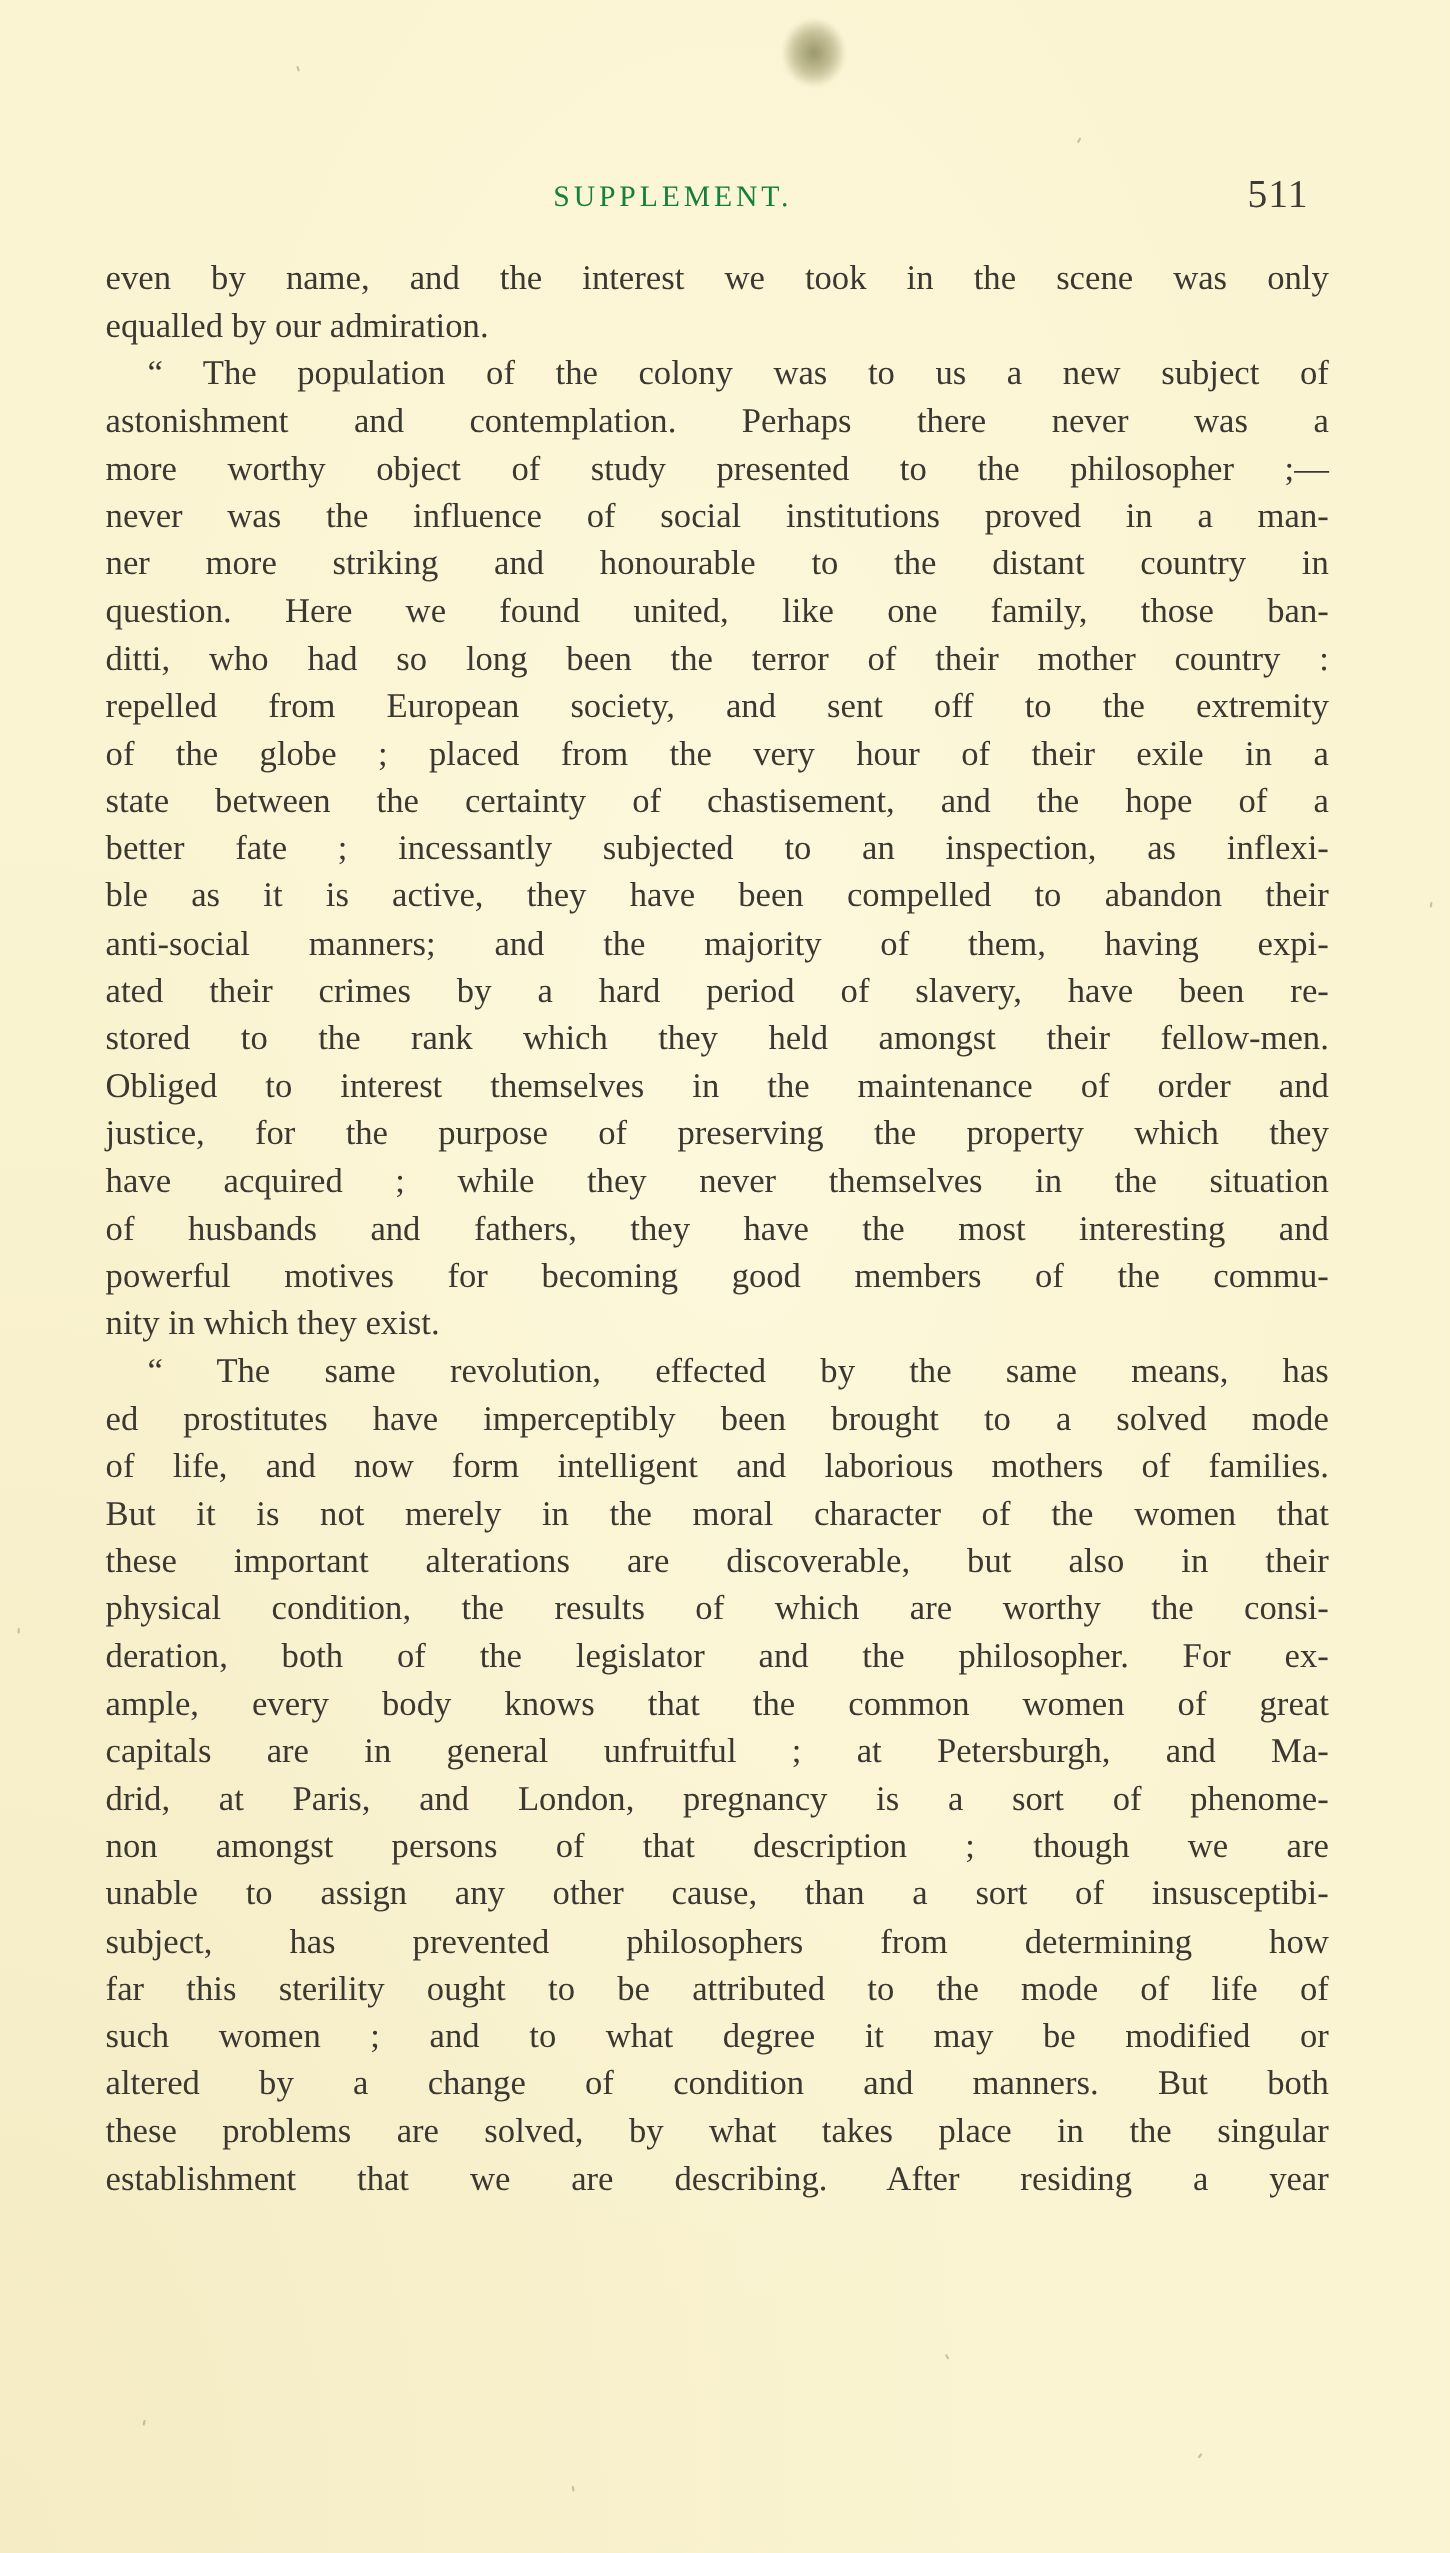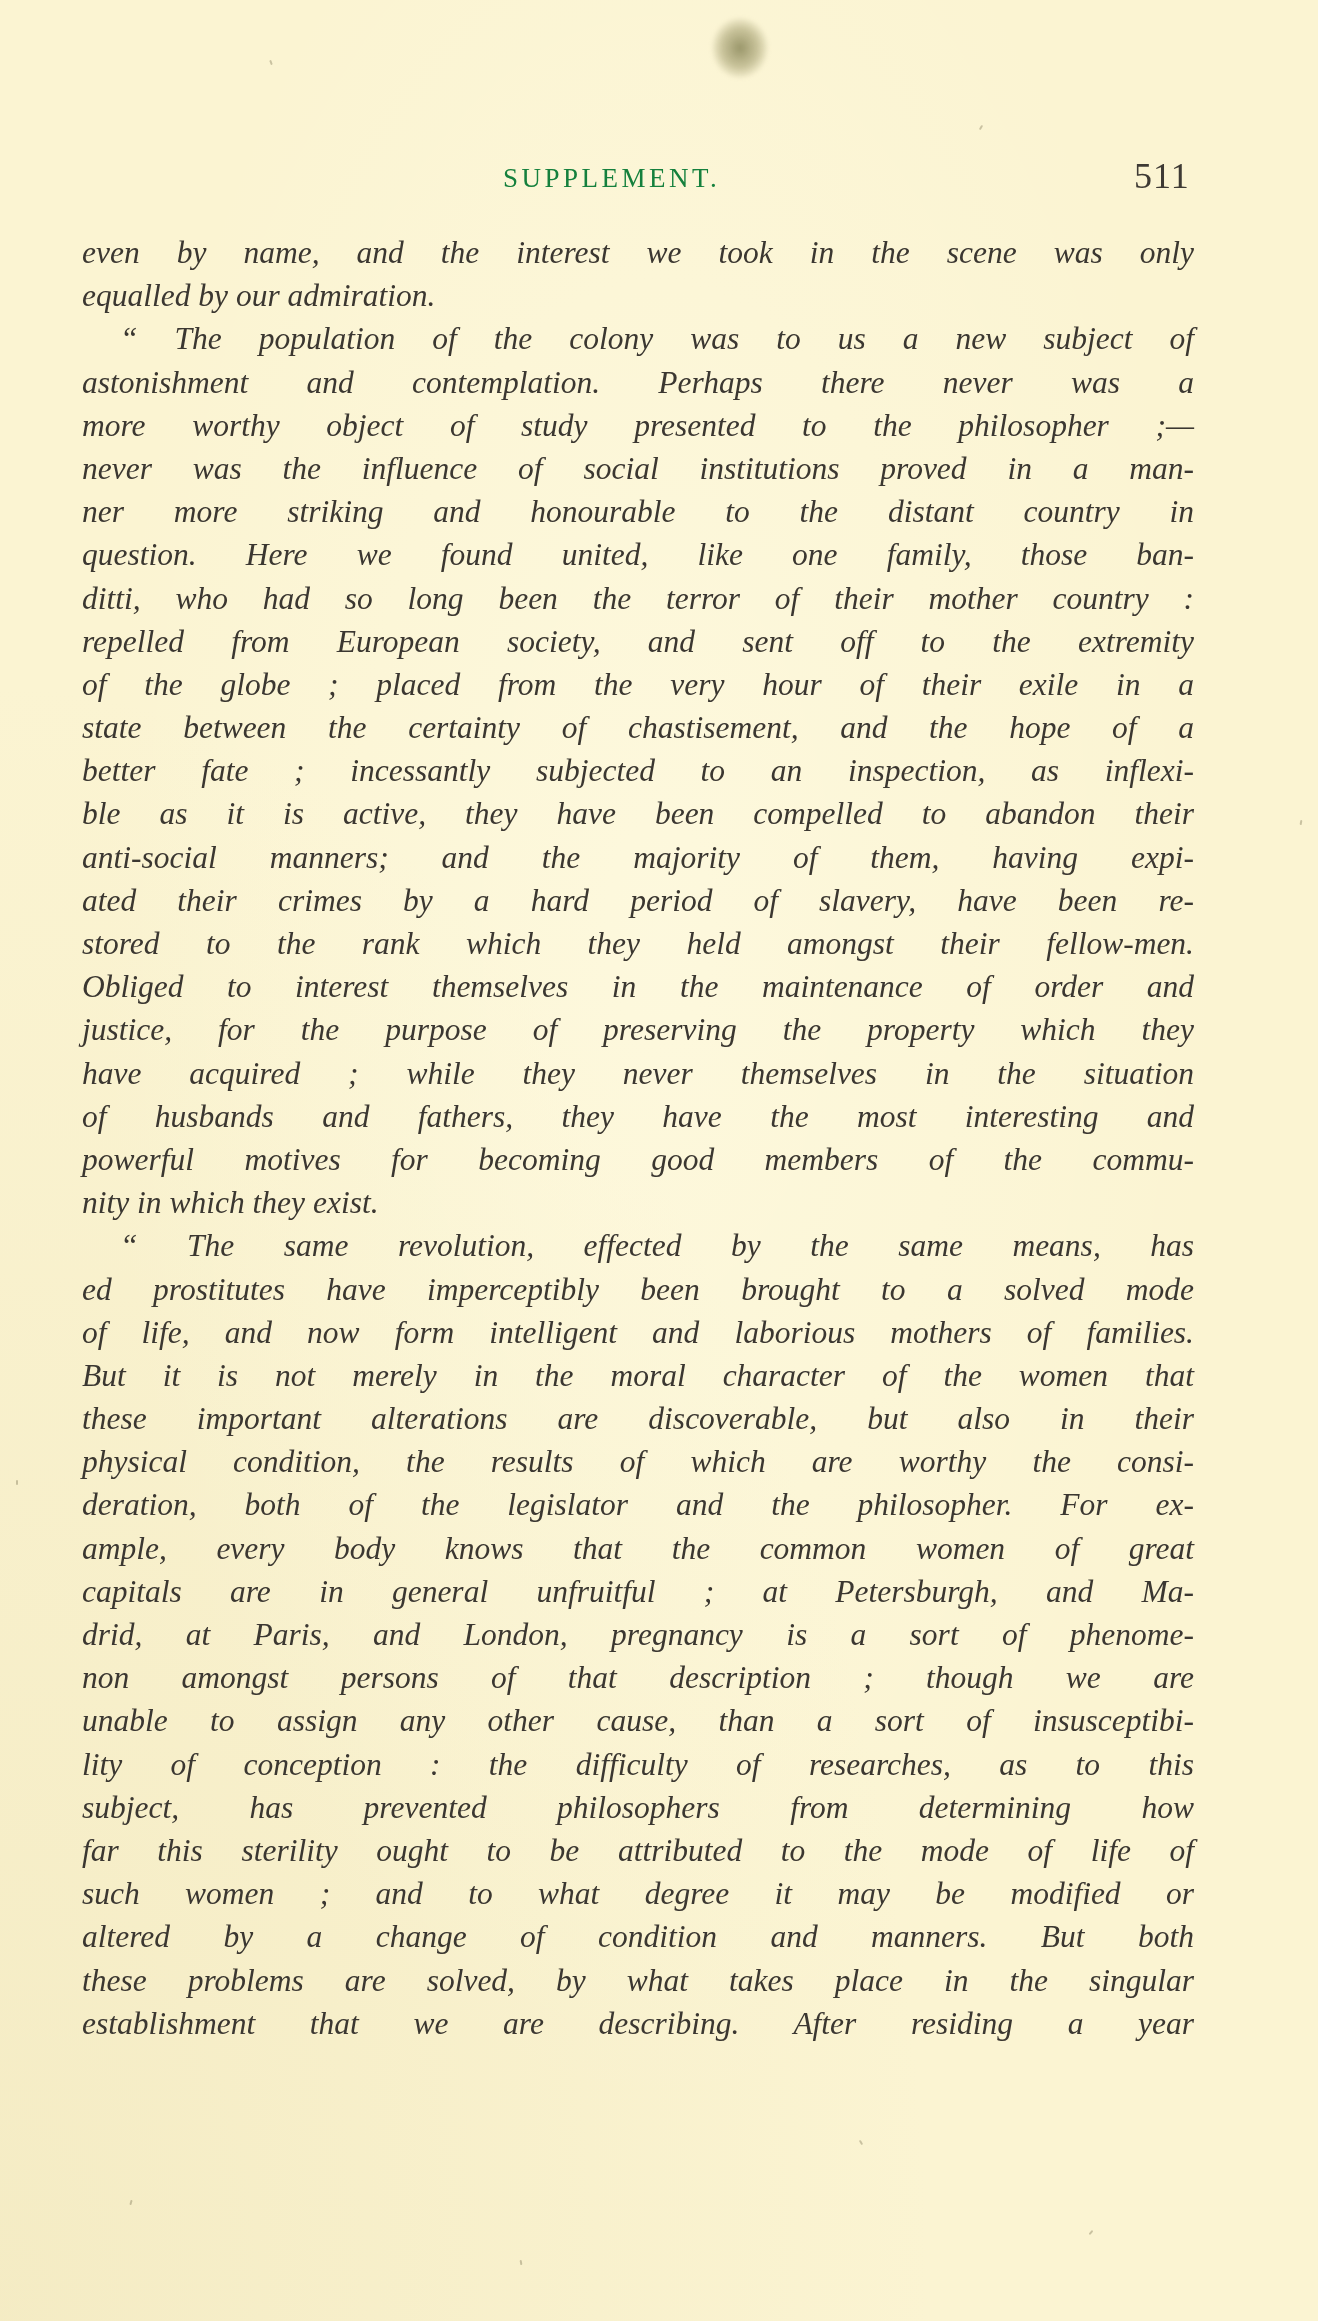--- a/index.html
+++ b/index.html
@@ -55,24 +55,23 @@
       left: 1116px;
       top: -4px;
       font-size: 36px;
       color: #3e3a34;
       letter-spacing: 1px;
       line-height: 40px;
       margin-left: 18px;
     }
     .body-text {
       position: absolute;
-      left: 82px;
+      left: 96px;
       top: 231px;
       width: 1112px;
-      font-style: italic;
     }
     .line {
       display: block;
       height: 43.2px;
       line-height: 43.2px;
       font-size: 31.5px;
       white-space: nowrap;
       text-align: justify;
       text-align-last: justify;
       color: #3b3731;
@@ -143,21 +142,20 @@
       <span class="line">of life, and now form intelligent and laborious mothers of families.</span>
       <span class="line">But it is not merely in the moral character of the women that</span>
       <span class="line">these important alterations are discoverable, but also in their</span>
       <span class="line">physical condition, the results of which are worthy the consi-</span>
       <span class="line">deration, both of the legislator and the philosopher.  For ex-</span>
       <span class="line">ample, every body knows that the common women of great</span>
       <span class="line">capitals are in general unfruitful ; at Petersburgh, and Ma-</span>
       <span class="line">drid, at Paris, and London, pregnancy is a sort of phenome-</span>
       <span class="line">non amongst persons of that description ; though we are</span>
       <span class="line">unable to assign any other cause, than a sort of insusceptibi-</span>
-      <span class="line">lity of conception : the difficulty of researches, as to this</span>
       <span class="line">subject, has prevented philosophers from determining how</span>
       <span class="line">far this sterility ought to be attributed to the mode of life of</span>
       <span class="line">such women ; and to what degree it may be modified or</span>
       <span class="line">altered by a change of condition and manners.  But both</span>
       <span class="line">these problems are solved, by what takes place in the singular</span>
       <span class="line">establishment that we are describing.  After residing a year</span>
     </div>
 </div>
 
 </body></html>

